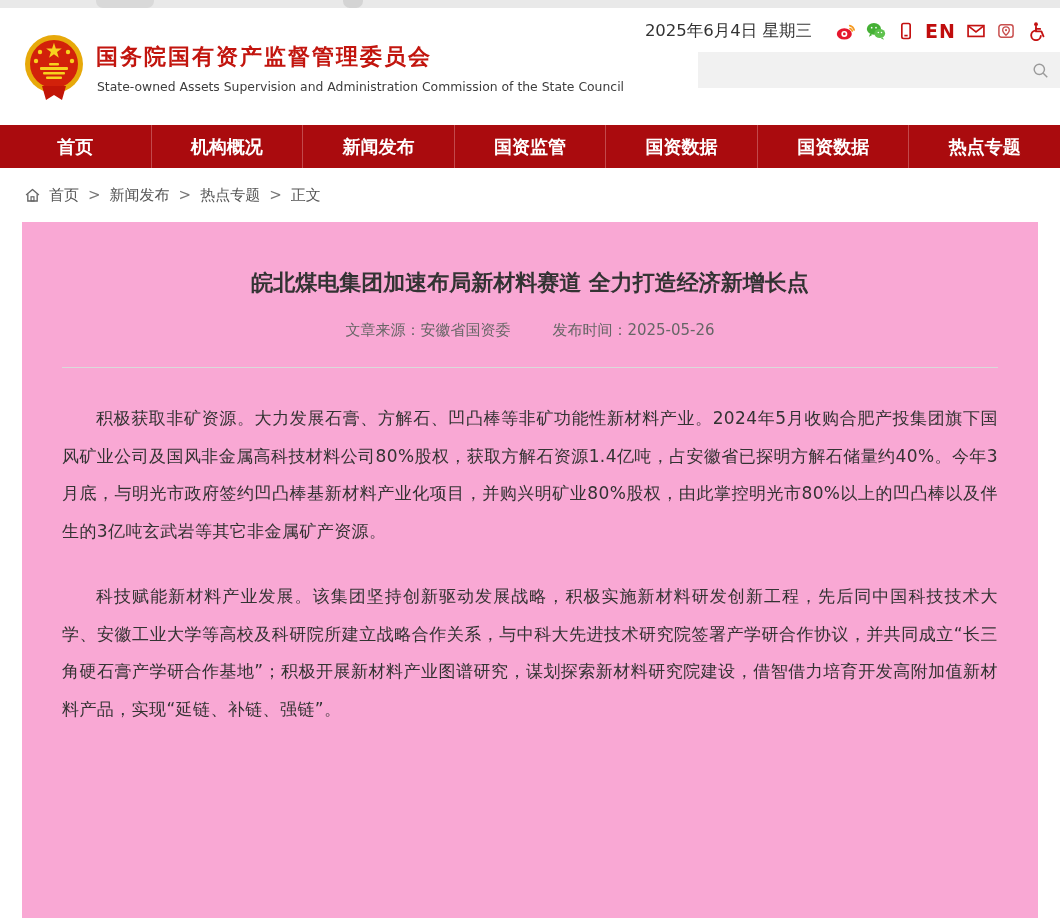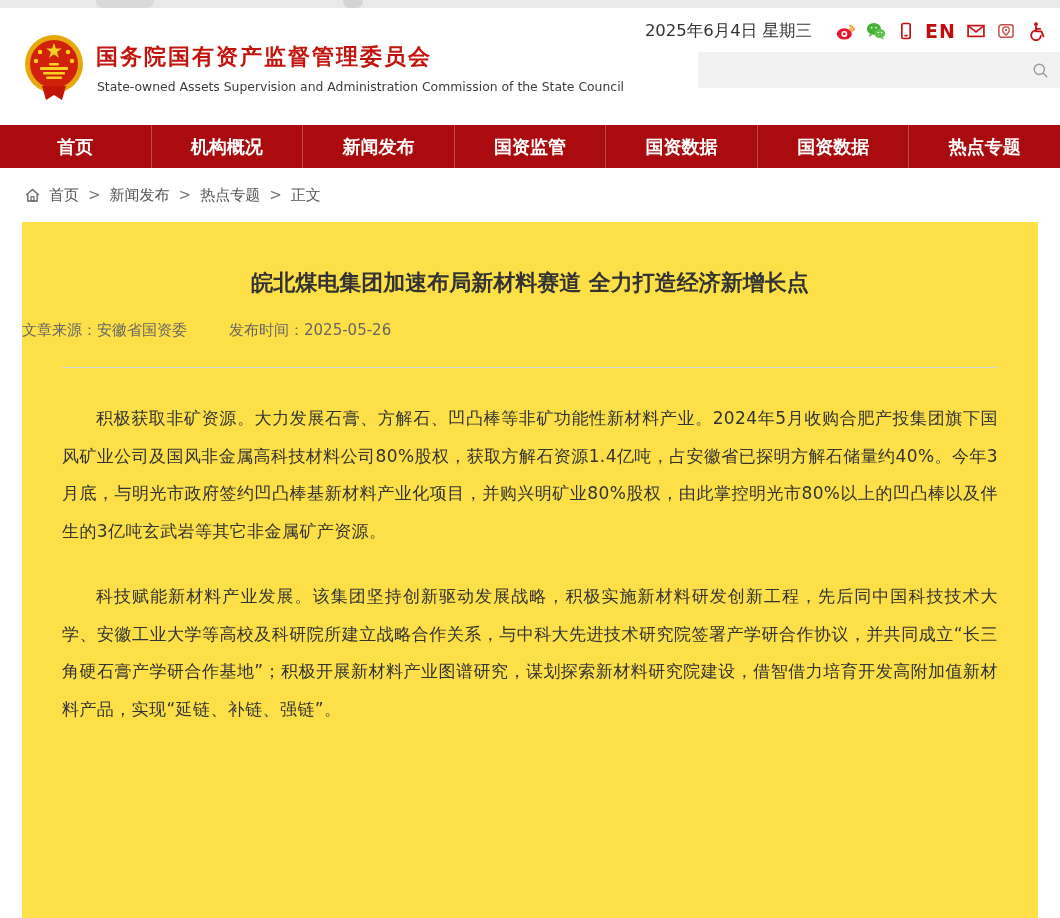--- a/index.html
+++ b/index.html
@@ -34,23 +34,23 @@
   .nav-item:last-child { border-right: none; }
 
   
   .breadcrumb { height: 54px; display: flex; align-items: center; padding-left: 24px; color: #555; font-size: 15px; background: #fff; }
   .breadcrumb .home-ic { display: inline-flex; margin-right: 8px; }
   .crumb { cursor: pointer; margin: 0 9px; white-space: nowrap; }
   .crumb.first { margin-left: 0; }
   .crumb-sep { color: #777; }
 
   
-  .article-box { margin: 0 22px; background: #fde047; height: 696px; position: relative; }
+  .article-box { margin: 0 22px; background: #f9a8d4; height: 696px; position: relative; }
   .article-title { text-align: center; padding-top: 46px; font-size: 22px; font-weight: bold; color: #333; }
-  .article-meta { margin-top: 23px; font-size: 15px; color: #666; }
+  .article-meta { text-align: center; margin-top: 23px; font-size: 15px; color: #666; }
   .meta-time { margin-left: 42px; }
   .article-divider { border-top: 1px solid #dadada; margin: 27px 40px 0 40px; }
   .article-body { padding: 4px 40px 0 40px; }
   .article-body p { font-size: 17px; line-height: 37.5px; color: #333; text-indent: 2em; text-align: justify; margin-top: 28px; letter-spacing: 0.4px; }
 </style>
 </head>
 <body>
 
 <div class="top-strip">
   <div class="tab-remnant a"></div>

